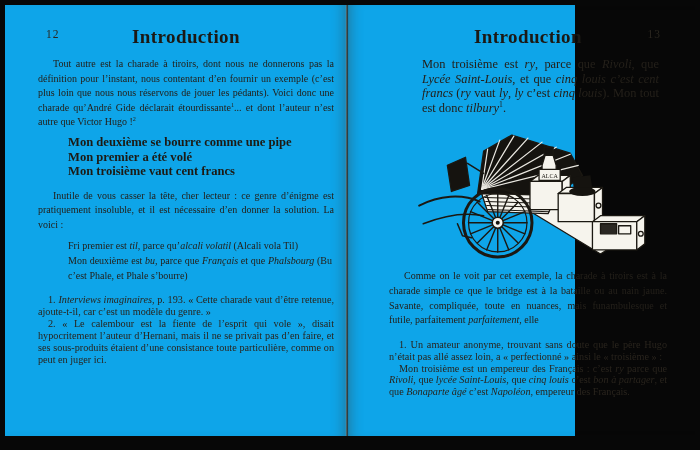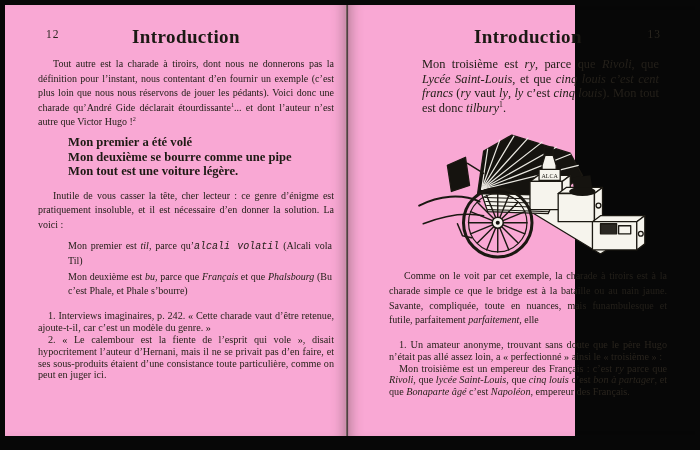--- a/index.html
+++ b/index.html
@@ -3,21 +3,21 @@
 <meta charset="utf-8">
 <style>
   html,body{margin:0;padding:0;}
   body{
     width:700px;height:450px;overflow:hidden;position:relative;
     background:#070707;
     font-family:"Liberation Serif","DejaVu Serif",serif;
   }
   .spread{
     position:absolute;left:5px;top:5px;width:570px;height:431px;
-    background:#f9a8d4;
+    background:#0ea5e9;
   }
   .gutter{
     position:absolute;left:340px;top:0;width:4px;height:100%;
     background:linear-gradient(to right,rgba(90,80,70,0) 0%,#5a5248 45%,#2e2a25 55%,rgba(90,80,70,0) 100%);
   }
   .page{position:absolute;top:0;height:100%;color:#211d17;}
   .page.left{left:0;width:340px;box-shadow:inset -10px 0 14px -10px rgba(60,50,40,.45);}
   .page.right{left:344px;width:346px;box-shadow:inset 10px 0 14px -10px rgba(60,50,40,.45);}
   .col{position:absolute;top:21px;}
   .page.left .col{left:33px;width:296px;}
@@ -62,31 +62,31 @@
 <div class="spread">
 
   <div class="page left">
     <div class="col">
       <div class="header">
         <span class="pageno pos-left">12</span>
         <div class="running-title">Introduction</div>
       </div>
       <p class="body indent"><span>Tout autre est la charade à tiroirs, dont nous ne donnerons pas la définition pour l’instant, nous contentant d’en fournir un exemple (c’est plus loin que nous nous réservons de jouer les pédants). Voici donc une charade qu’André Gide déclarait étourdissante</span><sup>1</sup><span>... et dont l’auteur n’est autre que Victor Hugo !</span><sup>2</sup></p>
       <div class="verse">
+          <div>Mon deuxième se bourre comme une pipe</div>
           <div>Mon premier a été volé</div>
-          <div>Mon deuxième se bourre comme une pipe</div>
-          <div>Mon tout est une voiture légère.</div>
+          <div>Mon troisième vaut cent francs</div>
         </div>
       <p class="body indent"><span>Inutile de vous casser la tête, cher lecteur : ce genre d’énigme est pratiquement insoluble, et il est nécessaire d’en donner la solution. La voici :</span></p>
       <div class="solution">
-        <p class="body"><span>Mon premier est </span><span style="font-style: italic;">til</span><span>, parce qu’</span><span style="font-style: italic; font-family: Liberation Mono, monospace;">alcali volatil</span><span> (Alcali vola Til)</span></p>
+        <p class="body"><span>Fri premier est </span><span style="font-style: italic;">til</span><span>, parce qu’</span><span style="font-style: italic;">alcali volatil</span><span> (Alcali vola Til)</span></p>
         <p class="body"><span>Mon deuxième est </span><span style="font-style: italic;">bu</span><span>, parce que </span><span style="font-style: italic;">Français</span><span> et que </span><span style="font-style: italic;">Phalsbourg</span><span> (Bu c’est Phale, et Phale s’bourre)</span></p>
       </div>
       <div class="footnotes">
-        <p class="fn"><span>1. </span><span style="">Interviews imaginaires</span><span>, p. 242. « Cette charade vaut d’être retenue, ajoute-t-il, car c’est un modèle du genre. »</span></p>
+        <p class="fn"><span>1. </span><span style="font-style: italic;">Interviews imaginaires</span><span>, p. 193. « Cette charade vaut d’être retenue, ajoute-t-il, car c’est un modèle du genre. »</span></p>
         <p class="fn"><span>2. « Le calembour est la fiente de l’esprit qui vole », disait hypocritement l’auteur d’Hernani, mais il ne se privait pas d’en faire, et ses sous-produits étaient d’une consistance toute particulière, comme on peut en juger ici.</span></p>
       </div>
     </div>
   </div>
 
   <div class="gutter"></div>
 
   <div class="page right">
     <div class="col">
       <div class="header">

